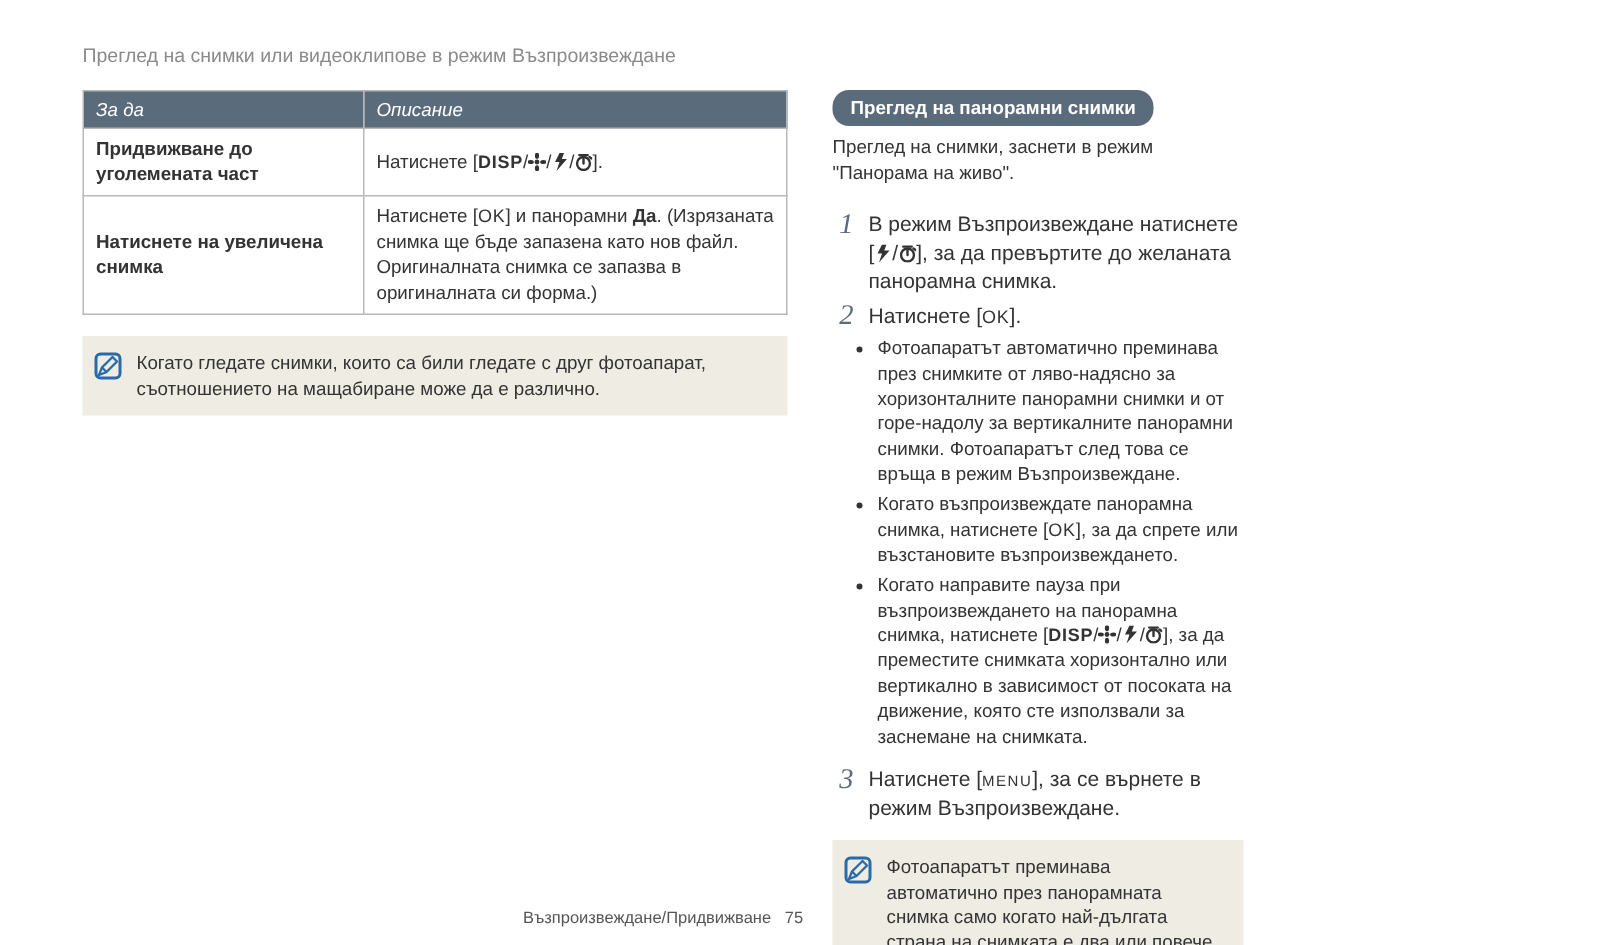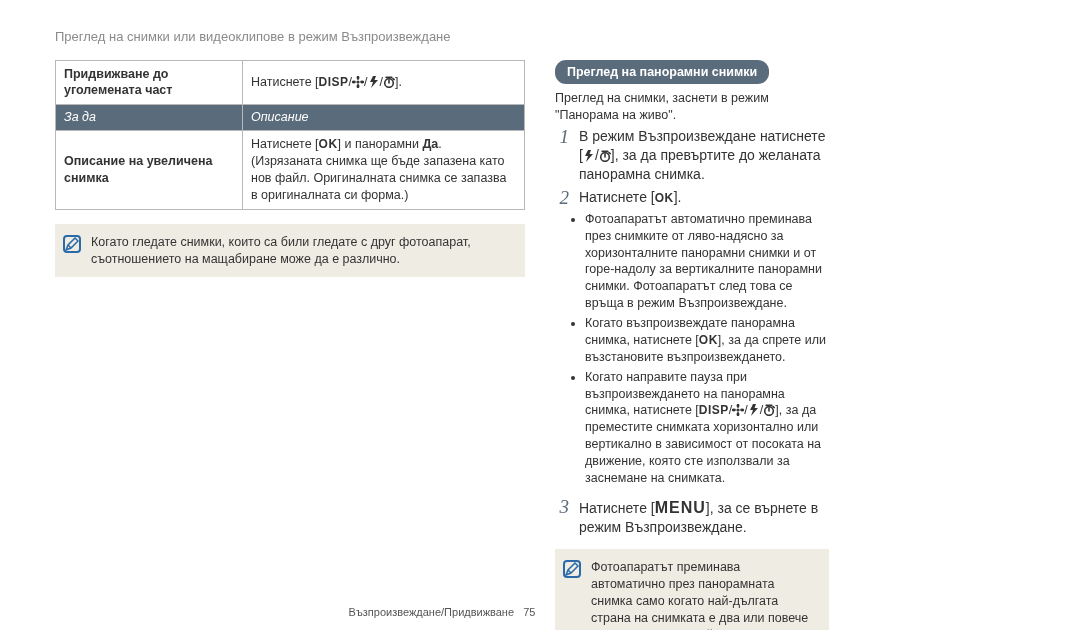--- a/index.html
+++ b/index.html
@@ -103,21 +103,21 @@
     color: #fff;
     font-weight: bold;
     font-size: 12.5px;
     padding: 4px 12px;
     border-radius: 11px;
     margin-bottom: 6px;
   }
   .intro {
     font-size: 12.5px;
     color: #333;
-    margin-bottom: 3px;
+    margin-bottom: 16px;
   }
 
   
   .step {
     display: flex;
     gap: 10px;
     margin-bottom: 4px;
   }
   .step .num {
     font-style: italic;
@@ -151,22 +151,22 @@
     vertical-align: -2px;
     height: 14px;
   }
   .kbd svg { display: block; height: 12px; }
   .kbd-label {
     font-family: Arial, sans-serif;
     font-weight: 900;
     letter-spacing: 0.5px;
     font-size: 12px;
   }
-  .kbd-ok { font-weight: 700; font-size: 12px; letter-spacing: 0.5px; }
-  .kbd-menu { font-weight: 700; font-size: 16px; letter-spacing: 1px; }
+  .kbd-ok { font-weight: 400; font-size: 12px; letter-spacing: 0.5px; }
+  .kbd-menu { font-weight: 400; font-size: 10px; letter-spacing: 1px; }
 
   .footer {
     position: absolute;
     bottom: 10px;
     left: 0; right: 0;
     text-align: center;
     font-size: 11px;
     color: #555;
   }
   .footer .pn { margin-left: 6px; }
@@ -203,43 +203,43 @@
 
 <div class="page">
   <div class="breadcrumb">Преглед на снимки или видеоклипове в режим Възпроизвеждане</div>
 
   <div class="columns">
 
     <div class="col-left">
       <table class="actions">
         <tbody>
             <tr>
+          <th class="h1">За да</th>
+          <th>Описание</th>
+        </tr>
+        <tr>
           <td class="label">Придвижване до уголемената част</td>
           <td>
             <span>Натиснете [</span><span class="kbd-label">DISP</span>/<span class="kbd">
                   <svg viewBox="0 0 12 12" fill="currentColor">
                     <use href="#ic-flower"></use>
                   </svg>
                 </span>/<span class="kbd">
                   <svg viewBox="0 0 12 12" fill="currentColor">
                     <use href="#ic-flash"></use>
                   </svg>
                 </span>/<span class="kbd">
                   <svg viewBox="0 0 12 12" fill="none">
                     <use href="#ic-timer"></use>
                   </svg>
                 </span><span>].</span>
           </td>
         </tr>
         <tr>
-          <th class="h1">За да</th>
-          <th>Описание</th>
-        </tr>
-        <tr>
-          <td class="label">Описание на увеличена снимка</td>
+          <td class="label">Натиснете на увеличена снимка</td>
           <td>
             <span>Натиснете [</span><span class="kbd-ok">OK</span><span>] и панорамни </span><span class="bold-inline">Да</span><span>. (Изрязаната снимка ще бъде запазена като нов файл. Оригиналната снимка се запазва в оригиналната си форма.)</span>
           </td>
         </tr>
       </tbody>
         </table>
 
       <div class="note">
         <div class="icon-col">
           <div class="note-icon">

